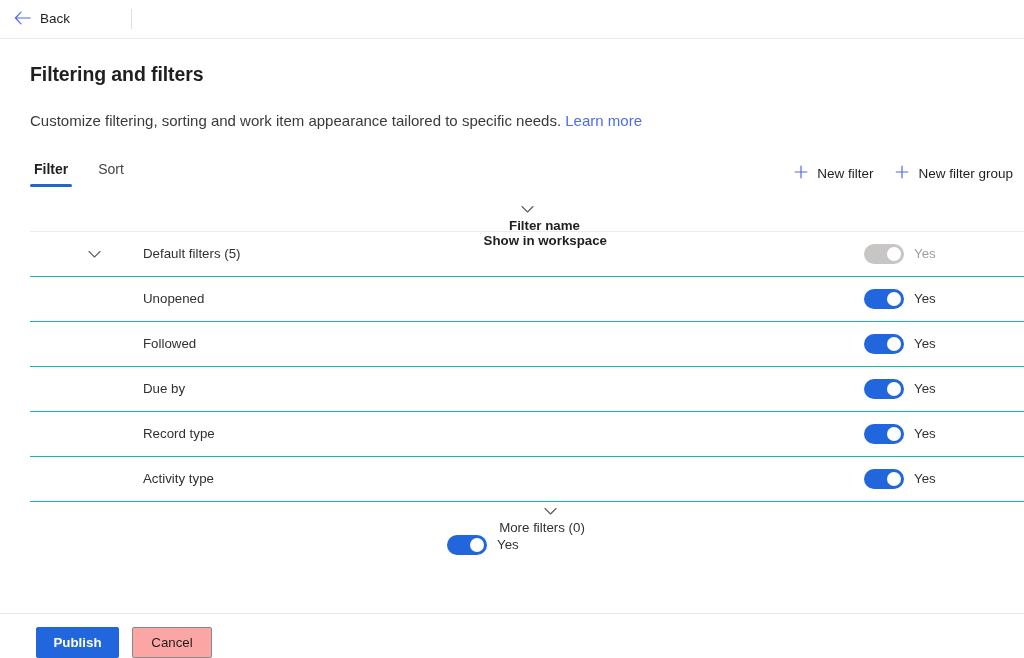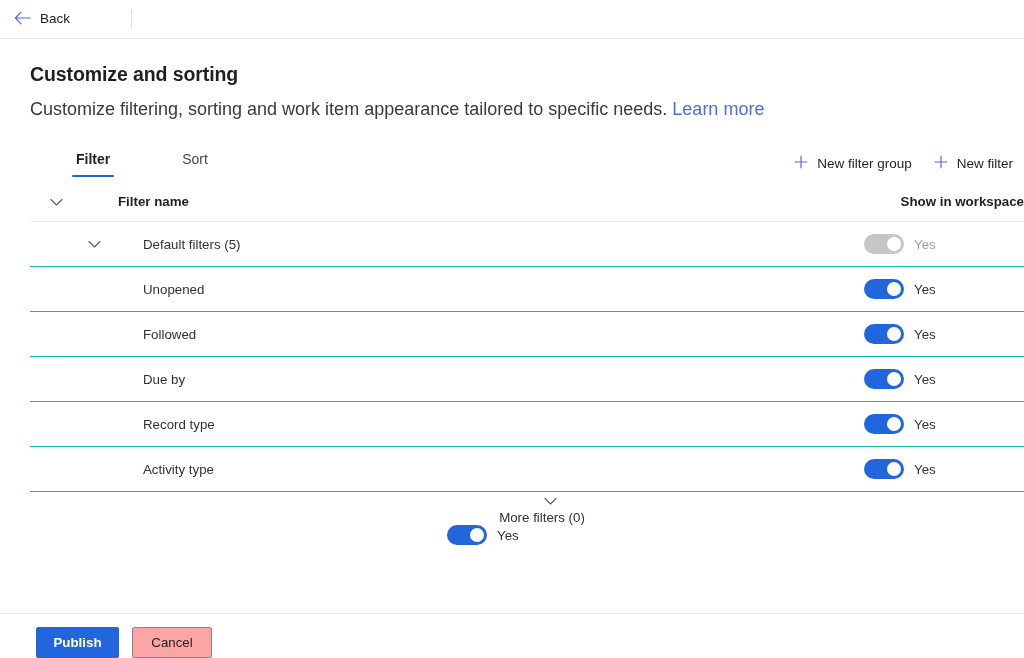--- a/index.html
+++ b/index.html
@@ -45,22 +45,22 @@
 
   
   .page-head { padding: 24px 30px 0 30px; }
   .page-title {
     font-size: 19.5px;
     font-weight: 600;
     color: #201f1e;
     letter-spacing: -0.1px;
   }
   .page-sub {
-    margin-top: 12px;
-    font-size: 18px;
+    margin-top: 25px;
+    font-size: 15px;
     color: #3b3a39;
     line-height: 1.3;
   }
   .learn-more {
     color: #4f6bed;
     text-decoration: none;
     cursor: pointer;
   }
 
   
@@ -74,21 +74,20 @@
   .tabs { display: flex; gap: 22px; }
   .tab {
     position: relative;
     background: none;
     border: none;
     cursor: pointer;
     font-family: "Liberation Sans", sans-serif;
     font-size: 14px;
     color: #484644;
     padding: 4px 4px 10px 4px;
-    margin-left: 42px;
   }
   .tab.active { color: #201f1e; font-weight: 600; }
   .tab.active::after {
     content: "";
     position: absolute;
     left: 0; right: 0; bottom: 0;
     height: 2.5px;
     background: #2b579a;
     background: #2564cf;
     border-radius: 2px;
@@ -133,20 +132,21 @@
 
   
   .table { margin-top: 12px; }
   .t-head {
     display: flex;
     align-items: center;
     height: 32px;
     margin: 0 0 0 30px;
     border-bottom: 1px solid #edebe9;
     padding-bottom: 8px;
+    flex-direction: column;
   }
   .t-head .chev-cell { width: 53px; display: flex; justify-content: center; }
   .t-head .name-cell {
     flex: 1;
     font-size: 13.3px;
     font-weight: 600;
     color: #201f1e;
     padding-left: 35px;
   }
   .t-head .show-cell {
@@ -268,52 +268,52 @@
       <svg width="17" height="14" viewBox="0 0 17 14" fill="none">
         <path d="M7 1.2 L1.4 7 L7 12.8 M1.6 7 H16.2" stroke="#4f6bed" stroke-width="1.2" stroke-linecap="round" stroke-linejoin="round"></path>
       </svg>
     </span>
     <span class="back-label">Back</span>
   </button>
   <div class="topbar-divider"></div>
 </div>
 
 <div class="page-head">
-  <div class="page-title">Customize and sorting</div>
+  <div class="page-title">Filtering and filters</div>
   <div class="page-sub">
     <span>Customize filtering, sorting and work item appearance tailored to specific needs.</span>
     <a class="learn-more" href="#">Learn more</a>
   </div>
 </div>
 
 <div class="cmdrow">
   <div class="tabs">
     <button class="tab active">Filter</button>
     <button class="tab">Sort</button>
   </div>
 
   <div class="cmds">
+    <button class="cmd-btn">
+      <span class="plus-icon">
+        <svg width="14" height="14" viewBox="0 0 14 14">
+            <path d="M7 1.2V12.8M1.2 7H12.8" stroke="#4f6bed" stroke-width="1.2" stroke-linecap="round"></path>
+          </svg>
+      </span>
+      <span>New filter</span>
+    </button>
+
     <button class="cmd-btn">
       <span class="plus-icon">
         <svg width="14" height="14" viewBox="0 0 14 14">
             <path d="M7 1.2V12.8M1.2 7H12.8" stroke="#4f6bed" stroke-width="1.2" stroke-linecap="round"></path>
           </svg>
       </span>
       <span>New filter group</span>
     </button>
 
-    <button class="cmd-btn">
-      <span class="plus-icon">
-        <svg width="14" height="14" viewBox="0 0 14 14">
-            <path d="M7 1.2V12.8M1.2 7H12.8" stroke="#4f6bed" stroke-width="1.2" stroke-linecap="round"></path>
-          </svg>
-      </span>
-      <span>New filter</span>
-    </button>
-
   </div>
 </div>
 
 <div class="table">
 
   <div class="t-head">
     <div class="chev-cell">
       <span class="chev">
         <svg width="13" height="9" viewBox="0 0 13 9">
             <path d="M1 1.5 L6.5 7 L12 1.5" stroke="#605e5c" stroke-width="1.15" fill="none" stroke-linecap="round" stroke-linejoin="round"></path>

